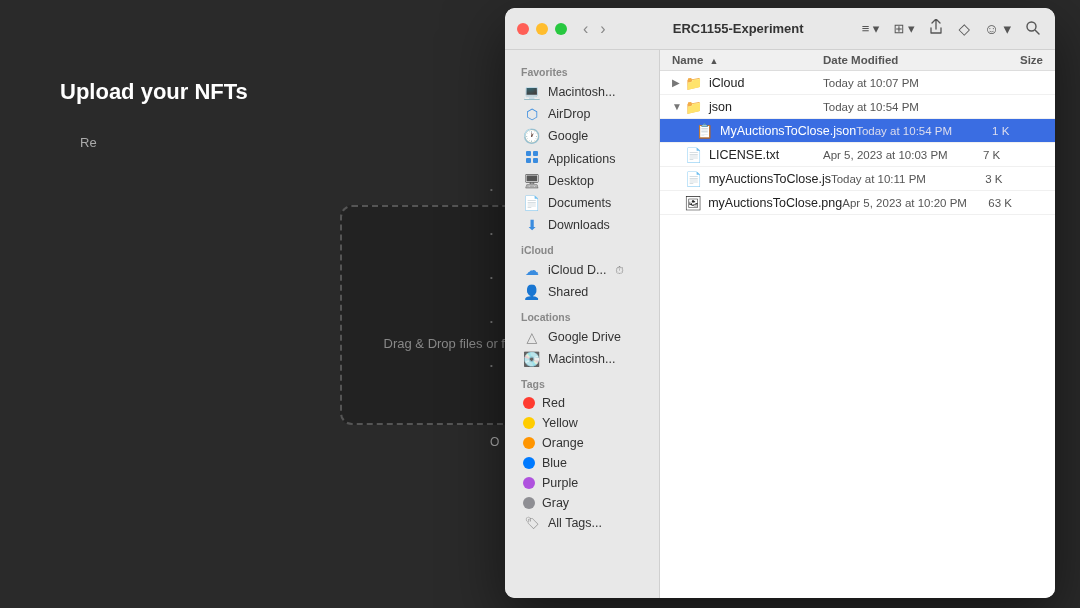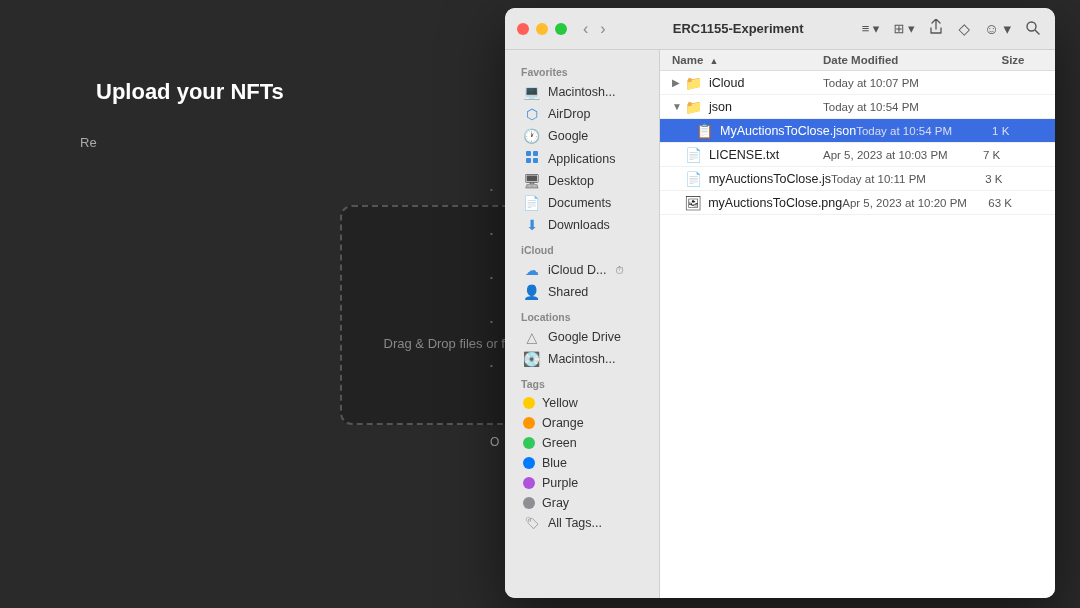--- a/index.html
+++ b/index.html
@@ -22,21 +22,21 @@
       flex-direction: column;
       align-items: center;
       justify-content: center;
     }
     .bg-title {
       color: #fff;
       font-size: 22px;
       font-weight: 600;
       margin-bottom: 30px;
       align-self: flex-start;
-      margin-left: 96px;
+      margin-left: 60px;
       margin-top: -80px;
     }
     .upload-area {
       width: 400px;
       height: 220px;
       border: 2px dashed #555;
       border-radius: 12px;
       display: flex;
       flex-direction: column;
       align-items: center;
@@ -193,21 +193,21 @@
       background: #f0f0f0;
       border-bottom: 1px solid #ddd;
       font-size: 11.5px;
       font-weight: 600;
       color: #555;
       position: sticky;
       top: 0;
     }
     .col-name { flex: 1; }
     .col-date { width: 160px; }
-    .col-size { width: 60px; text-align: center; }
+    .col-size { width: 60px; text-align: right; }
 
     .file-row {
       display: flex;
       align-items: center;
       padding: 3px 12px;
       font-size: 12.5px;
       color: #222;
       cursor: pointer;
       border-bottom: 1px solid #f0f0f0;
       min-height: 24px;
@@ -353,30 +353,30 @@
         <span class="sidebar-icon" style="color:#888;">△</span>
         <span>Google Drive</span>
       </div>
       <div class="sidebar-item">
         <span class="sidebar-icon" style="color:#888;">💽</span>
         <span>Macintosh...</span>
       </div>
 
       <div class="sidebar-section-header">Tags</div>
       <div class="sidebar-item">
+        <span class="tag-dot" style="background:#ff3b30;"></span>
+        <span>Red</span>
+      </div>
+      <div class="sidebar-item">
         <span class="tag-dot" style="background:#ffcc00;"></span>
         <span>Yellow</span>
       </div>
       <div class="sidebar-item">
         <span class="tag-dot" style="background:#ff9500;"></span>
         <span>Orange</span>
-      </div>
-      <div class="sidebar-item">
-        <span class="tag-dot" style="background:#34c759;"></span>
-        <span>Green</span>
       </div>
       <div class="sidebar-item">
         <span class="tag-dot" style="background:#007aff;"></span>
         <span>Blue</span>
       </div>
       <div class="sidebar-item">
         <span class="tag-dot" style="background:#af52de;"></span>
         <span>Purple</span>
       </div>
       <div class="sidebar-item">

